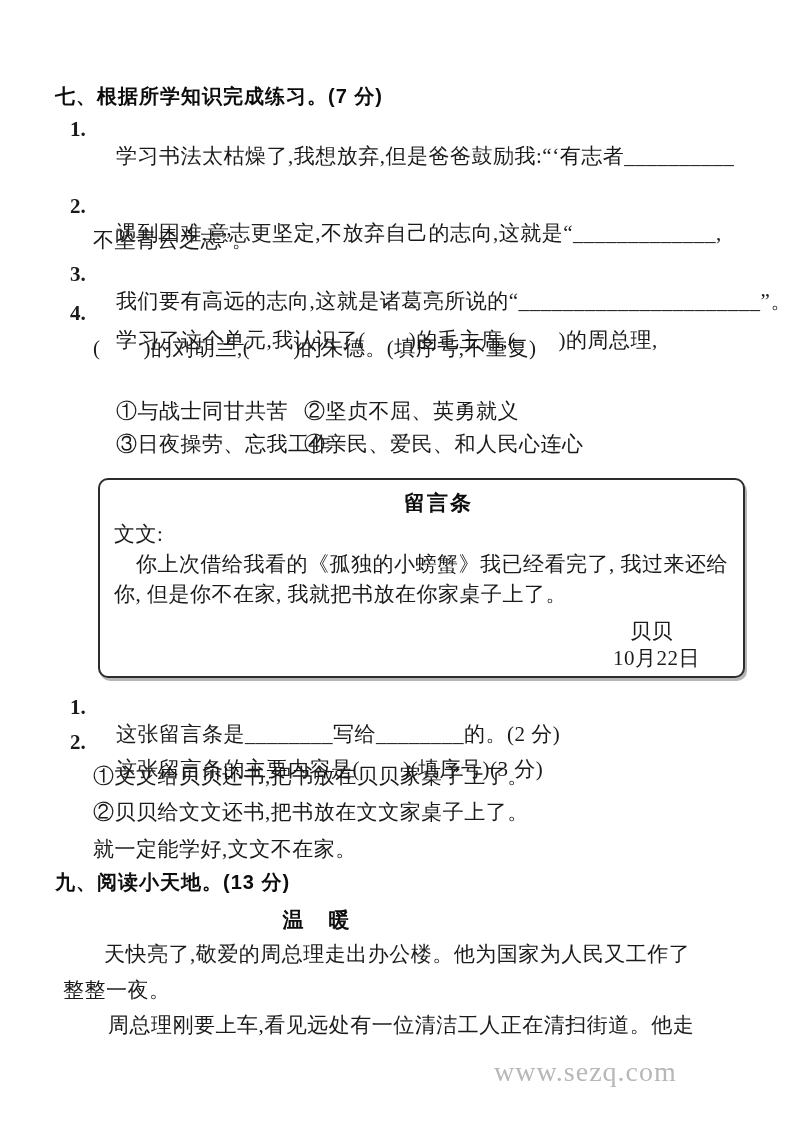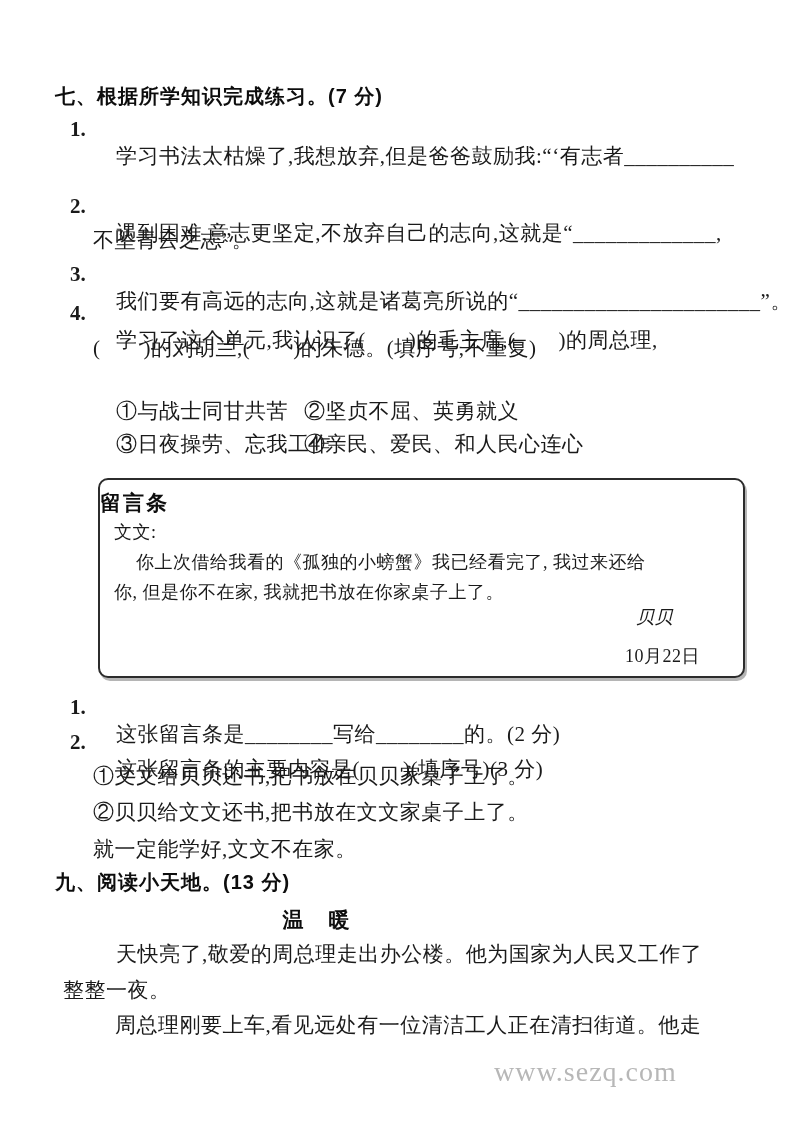--- a/index.html
+++ b/index.html
@@ -22,29 +22,29 @@
   }
   .num{position:absolute;left:-23px;top:0;font-weight:700;letter-spacing:0;}
   .col1{display:inline-block;width:188px;}
   
   .note{
     position:absolute;left:98px;top:478px;width:643px;height:196px;
     border:2px solid #2c2c2c;border-radius:10px;background:#fff;
     box-shadow:2px 3px 0 rgba(120,120,120,0.55);
   }
   .n-title{
-    position:absolute;top:9px;left:0;width:100%;text-align:left;
+    position:absolute;top:9px;left:0;width:100%;text-align:center;
     font-family:"Liberation Sans","DejaVu Sans",sans-serif;
-    font-weight:700;font-size:21px;letter-spacing:2px;color:#0d0d0d;
+    font-weight:700;font-size:21px;letter-spacing:2px;color:#0d0d0d;padding-left:17px;
   }
-  .n-text{position:absolute;font-size:18px;letter-spacing:0.5px;white-space:pre;color:#1a1a1a;}
+  .n-text{position:absolute;font-size:21px;letter-spacing:0.5px;white-space:pre;color:#1a1a1a;}
   .n-salutation{left:14px;top:40px;}
   .n-line1{left:36px;top:70px;}
   .n-line2{left:14px;top:100px;}
-  .n-signer{right:70px;top:125px;font-style:italic;}
+  .n-signer{right:70px;top:137px;}
   .n-date{right:43px;top:164px;}
   
   .passage-title{
     position:absolute;left:0;top:906px;width:634px;text-align:center;
     font-family:"Liberation Sans","DejaVu Sans",sans-serif;
     font-weight:700;font-size:21px;letter-spacing:2px;color:#0d0d0d;
   }
   .watermark{
     position:absolute;left:494px;top:1056px;
     font-family:Liberation Serif, serif;
@@ -98,19 +98,19 @@
   </div>
   <div class="row" style="top:729px">
     <span class="num">2.</span><span>这张留言条的主要内容是(　　)(填序号)(3 分)</span>
   </div>
   <div class="row" style="top:799px">②贝贝给文文还书,把书放在文文家桌子上了。</div>
   <div class="row" style="top:763px">①文文给贝贝还书,把书放在贝贝家桌子上了。</div>
   <div class="row" style="top:836px">就一定能学好,文文不在家。</div>
 
   <div class="sec" style="top:870px">九、阅读小天地。(13 分)</div>
   <div class="passage-title">温　暖</div>
-  <div class="row" style="top:941px;left:116px">天快亮了,敬爱的周总理走出办公楼。他为国家为人民又工作了</div>
+  <div class="row" style="top:941px;left:104px">天快亮了,敬爱的周总理走出办公楼。他为国家为人民又工作了</div>
   <div class="row" style="top:977px;left:63px">整整一夜。</div>
-  <div class="row" style="top:1012px;left:115px">周总理刚要上车,看见远处有一位清洁工人正在清扫街道。他走</div>
+  <div class="row" style="top:1012px;left:108px">周总理刚要上车,看见远处有一位清洁工人正在清扫街道。他走</div>
 
   <div class="watermark">www.sezq.com</div>
 
 </div>
 
 </body></html>

